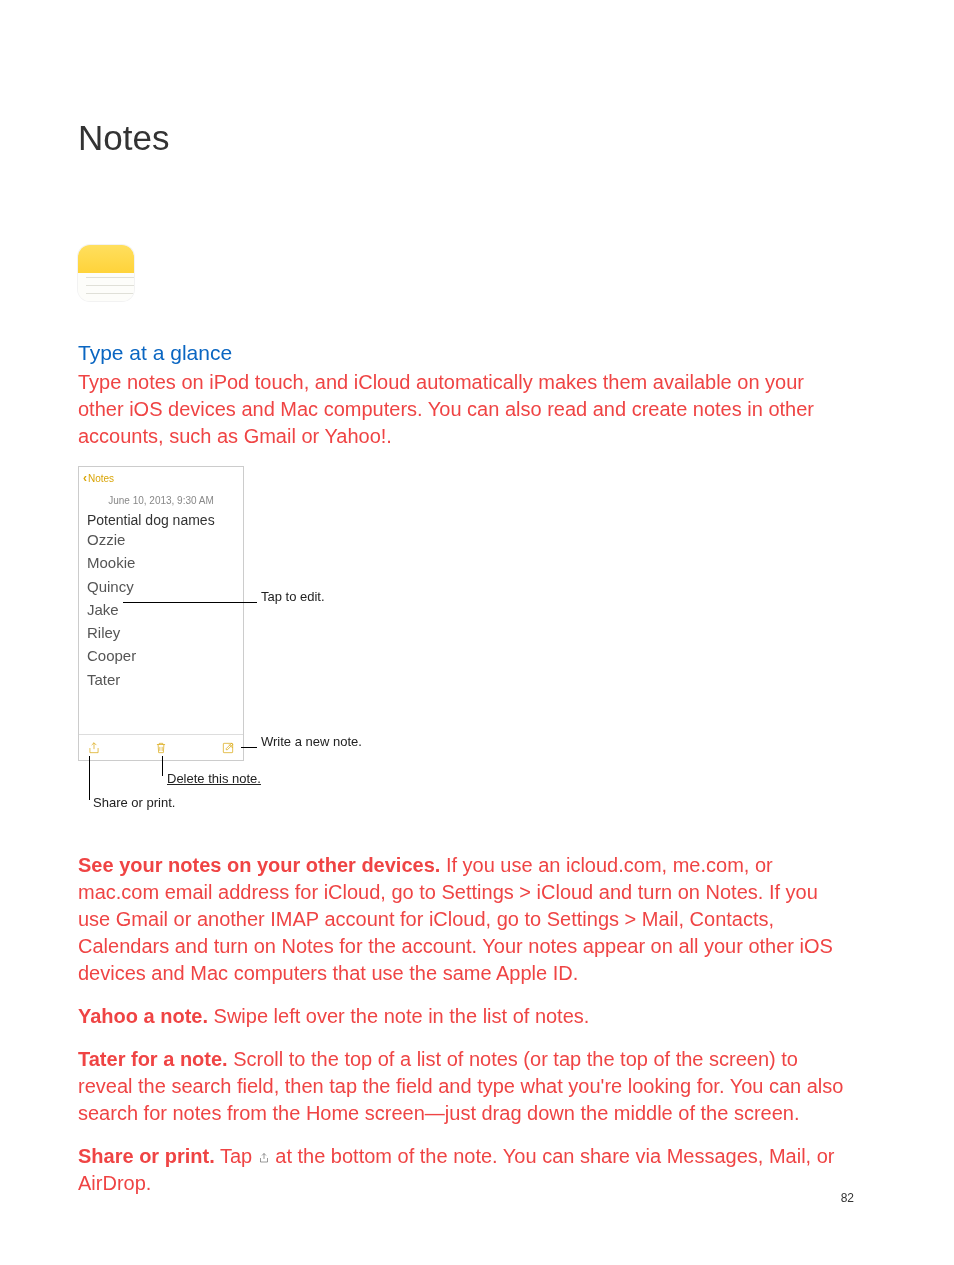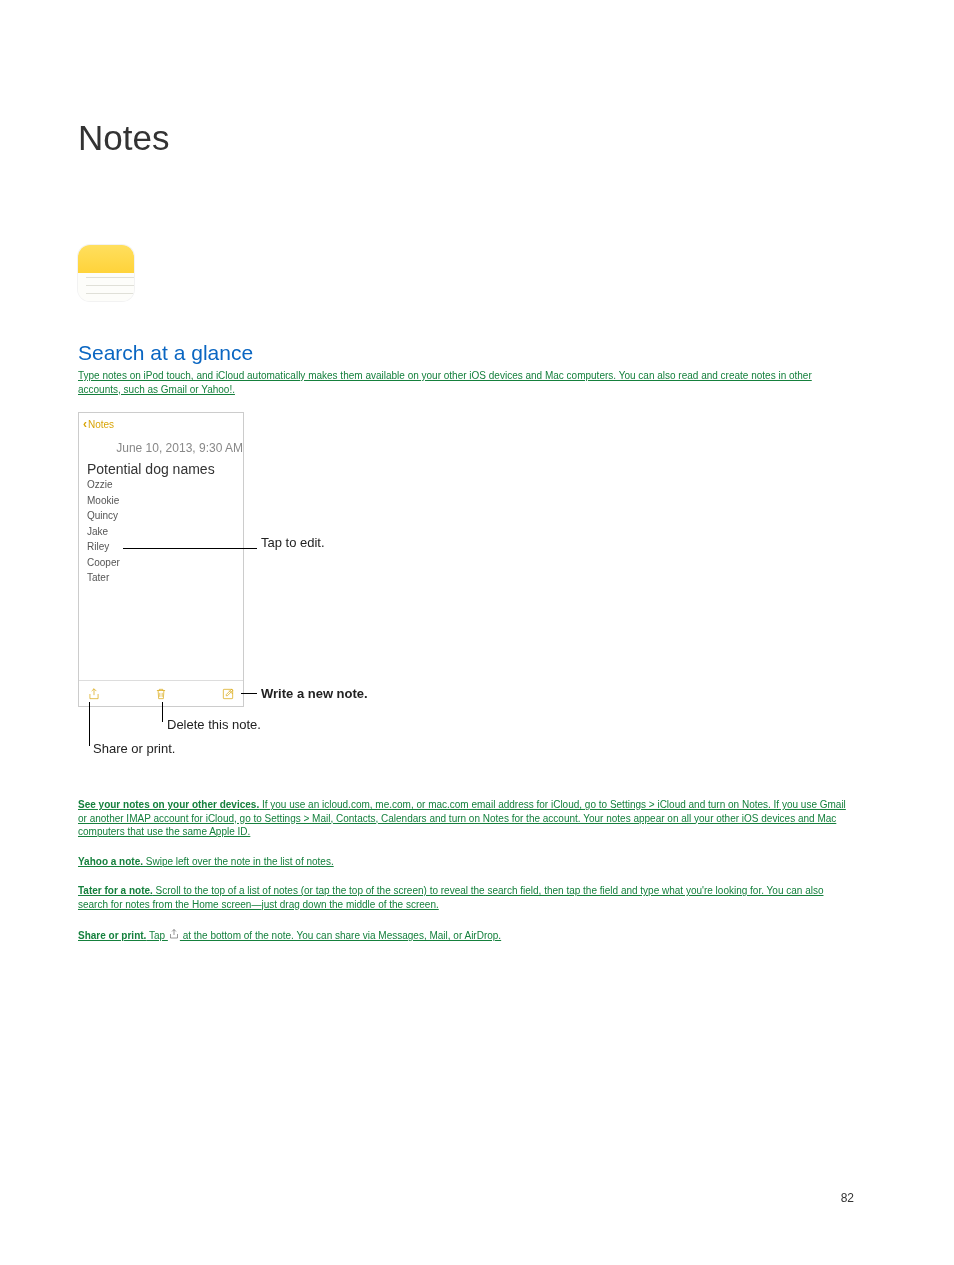--- a/index.html
+++ b/index.html
@@ -54,25 +54,24 @@
   .app-icon .line {
     position:absolute; left:8px; right:0; height:1px; background:#e0e0d8;
   }
   .section-title {
     color: #0a66c2;
     font-size: 21px;
     font-weight: 400;
     margin-bottom: 4px;
   }
   .body-text {
-    font-size: 10px;
+    font-size: 20px;
     line-height: 1.35;
-    color: #15803d;
+    color: #ef4444;
     margin-bottom: 16px;
-    text-decoration: underline;
   }
   .body-text b { font-weight: 600; }
   .figure-area {
     position: relative;
     height: 370px;
     margin-bottom: 16px;
   }
   .phone {
     position: absolute;
     left: 0;
@@ -85,28 +84,28 @@
   .phone-nav {
     height: 22px;
     display:flex;
     align-items:center;
     padding: 0 4px;
     font-size: 10px;
     color: #d9a508;
   }
   .phone-nav .chev { font-size: 12px; margin-right:1px; font-weight:600;}
   .phone-date {
-    text-align: right;
-    font-size: 12px;
+    text-align: center;
+    font-size: 10px;
     color: #888;
     padding: 6px 0 6px 0;
   }
   .note-content {
     padding: 0 8px;
-    font-size: 10px;
+    font-size: 15px;
     color: #555;
     line-height: 1.55;
   }
   .note-title {
     font-size: 14px;
     color: #333;
     padding: 0 8px;
   }
   .phone-toolbar {
     position:absolute;
@@ -158,21 +157,21 @@
   </div>
 
   <div class="app-icon">
     <div class="top"></div>
     <div class="bot"></div>
     <div class="line" style="top:58%"></div>
     <div class="line" style="top:72%"></div>
     <div class="line" style="top:86%"></div>
   </div>
 
-  <div class="section-title">Search at a glance</div>
+  <div class="section-title">Type at a glance</div>
   <div class="body-text">Type notes on iPod touch, and iCloud automatically makes them available on your other iOS devices and Mac computers. You can also read and create notes in other accounts, such as Gmail or Yahoo!.</div>
 
   <div class="figure-area">
     <div class="phone">
       <div class="phone-nav">
         <span class="chev">‹</span>
         <span>Notes</span>
       </div>
       <div class="phone-date">June 10, 2013, 9:30 AM</div>
       <div class="note-title">Potential dog names</div>
@@ -202,24 +201,24 @@
               <path d="M14 6l6 6M18 4l2 2-9 9H9v-2z" stroke="#d9a508"></path>
             </svg>
         </span>
       </div>
     </div>
 
     <div class="leader h" style="left:45px; top:136px; width:134px;"></div>
     <div class="callout" style="left:183px; top:123px;">Tap to edit.</div>
 
     <div class="leader h" style="left:163px; top:281px; width:16px;"></div>
-    <div class="callout" style="left:183px; top:274px;font-weight:bold;">Write a new note.</div>
+    <div class="callout" style="left:183px; top:268px;">Write a new note.</div>
 
     <div class="leader v" style="left:84px; top:290px; height:20px;"></div>
-    <div class="callout" style="left:89px; top:305px;">Delete this note.</div>
+    <div class="callout" style="left:89px; top:305px;text-decoration:underline;">Delete this note.</div>
 
     <div class="leader v" style="left:11px; top:290px; height:44px;"></div>
     <div class="callout" style="left:15px; top:329px;">Share or print.</div>
   </div>
 
   <div class="body-text">
     <b>See your notes on your other devices.</b><span> If you use an icloud.com, me.com, or mac.com email address for iCloud, go to Settings &gt; iCloud and turn on Notes. If you use Gmail or another IMAP account for iCloud, go to Settings &gt; Mail, Contacts, Calendars and turn on Notes for the account. Your notes appear on all your other iOS devices and Mac computers that use the same Apple ID.</span>
   </div>
 
   <div class="body-text">

